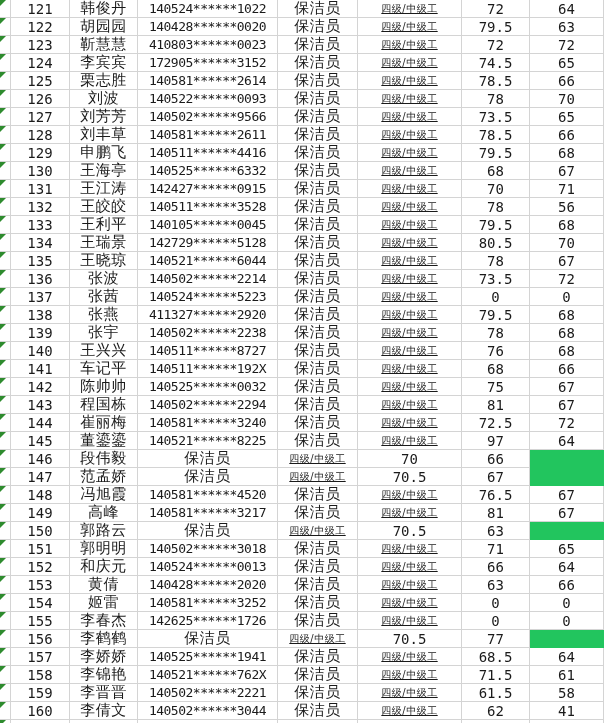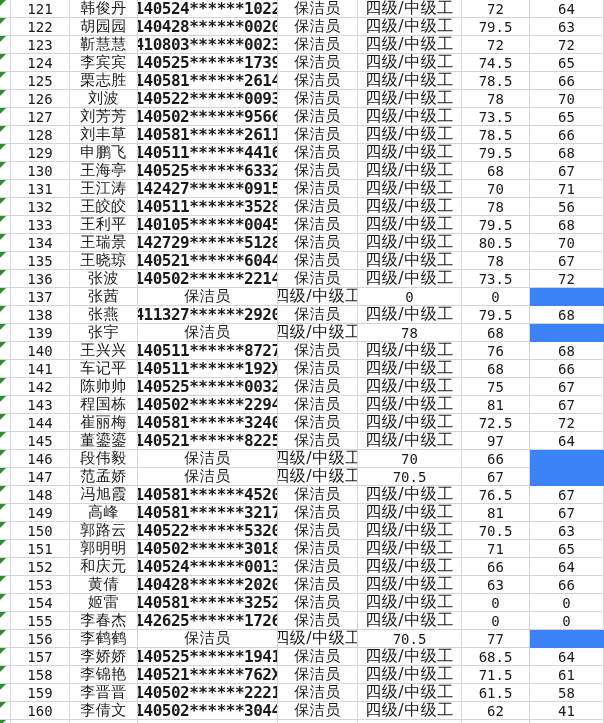--- a/index.html
+++ b/index.html
@@ -1,21 +1,21 @@
 <!DOCTYPE html>
 <html style="--flag: #2e8b2e; --grid: #d4d4d4;"><head>
 <meta charset="utf-8">
 <style>
   html, body { margin: 0; padding: 0; background: #ffffff; }
   #screen {
     position: relative;
     width: 604px;
     height: 723px;
     overflow: hidden;
-    background: #3b82f6;
+    background: #22c55e;
     font-family: "DejaVu Sans", sans-serif;
     color: #1a1a1a;
   }
   .sheet { position: absolute; top: 0; left: 0; width: 604px; }
   .row {
     display: grid;
     grid-template-columns: 11px 59px 68px 140px 80px 104px 68px 74px;
     height: 18px;
     box-sizing: border-box;
   }
@@ -32,24 +32,24 @@
   }
   .cell.flag { position: relative; }
   .tri {
     position: absolute;
     top: 0; left: 0;
     width: 0; height: 0;
     border-top: 6px solid var(--flag, #2e8b2e);
     border-right: 6px solid transparent;
   }
   .num  { font-family: "DejaVu Sans Mono", monospace; font-size: 14px; }
-  .idnum{ font-family: "DejaVu Sans Mono", monospace; font-size: 16px; letter-spacing: -0.5px; font-weight: bold; }
+  .idnum{ font-family: "DejaVu Sans Mono", monospace; font-size: 13px; letter-spacing: -0.5px; }
   .score{ font-family: "DejaVu Sans Mono", monospace; font-size: 14px; }
   .cjk  { font-size: 15px; letter-spacing: 0.5px; }
-  .lvl  { font-size: 16px; letter-spacing: 0.5px; }
+  .lvl  { font-size: 10px; letter-spacing: 0.5px; text-decoration: underline; }
 </style>
 </head>
 <body>
 
 <div id="screen" style="color: rgb(26, 26, 26);">
   <div class="sheet" id="sheet">
       <div class="row">
         <div class="cell flag">
           <span class="tri"></span>
         </div>
@@ -84,21 +84,21 @@
         <div class="cell lvl">四级/中级工</div>
         <div class="cell score">72</div>
         <div class="cell score">72</div>
       </div>
       <div class="row">
         <div class="cell flag">
           <span class="tri"></span>
         </div>
         <div class="cell num">124</div>
         <div class="cell cjk">李宾宾</div>
-        <div class="cell idnum">140525******1739</div>
+        <div class="cell idnum">172905******3152</div>
         <div class="cell cjk">保洁员</div>
         <div class="cell lvl">四级/中级工</div>
         <div class="cell score">74.5</div>
         <div class="cell score">65</div>
       </div>
       <div class="row">
         <div class="cell flag">
           <span class="tri"></span>
         </div>
         <div class="cell num">125</div>
@@ -240,20 +240,21 @@
         <div class="cell lvl">四级/中级工</div>
         <div class="cell score">73.5</div>
         <div class="cell score">72</div>
       </div>
       <div class="row">
         <div class="cell flag">
           <span class="tri"></span>
         </div>
         <div class="cell num">137</div>
         <div class="cell cjk">张茜</div>
+        <div class="cell idnum">140524******5223</div>
         <div class="cell cjk">保洁员</div>
         <div class="cell lvl">四级/中级工</div>
         <div class="cell score">0</div>
         <div class="cell score">0</div>
       </div>
       <div class="row">
         <div class="cell flag">
           <span class="tri"></span>
         </div>
         <div class="cell num">138</div>
@@ -263,20 +264,21 @@
         <div class="cell lvl">四级/中级工</div>
         <div class="cell score">79.5</div>
         <div class="cell score">68</div>
       </div>
       <div class="row">
         <div class="cell flag">
           <span class="tri"></span>
         </div>
         <div class="cell num">139</div>
         <div class="cell cjk">张宇</div>
+        <div class="cell idnum">140502******2238</div>
         <div class="cell cjk">保洁员</div>
         <div class="cell lvl">四级/中级工</div>
         <div class="cell score">78</div>
         <div class="cell score">68</div>
       </div>
       <div class="row">
         <div class="cell flag">
           <span class="tri"></span>
         </div>
         <div class="cell num">140</div>
@@ -392,21 +394,20 @@
         <div class="cell lvl">四级/中级工</div>
         <div class="cell score">81</div>
         <div class="cell score">67</div>
       </div>
       <div class="row">
         <div class="cell flag">
           <span class="tri"></span>
         </div>
         <div class="cell num">150</div>
         <div class="cell cjk">郭路云</div>
-        <div class="cell idnum">140522******5320</div>
         <div class="cell cjk">保洁员</div>
         <div class="cell lvl">四级/中级工</div>
         <div class="cell score">70.5</div>
         <div class="cell score">63</div>
       </div>
       <div class="row">
         <div class="cell flag">
           <span class="tri"></span>
         </div>
         <div class="cell num">151</div>

